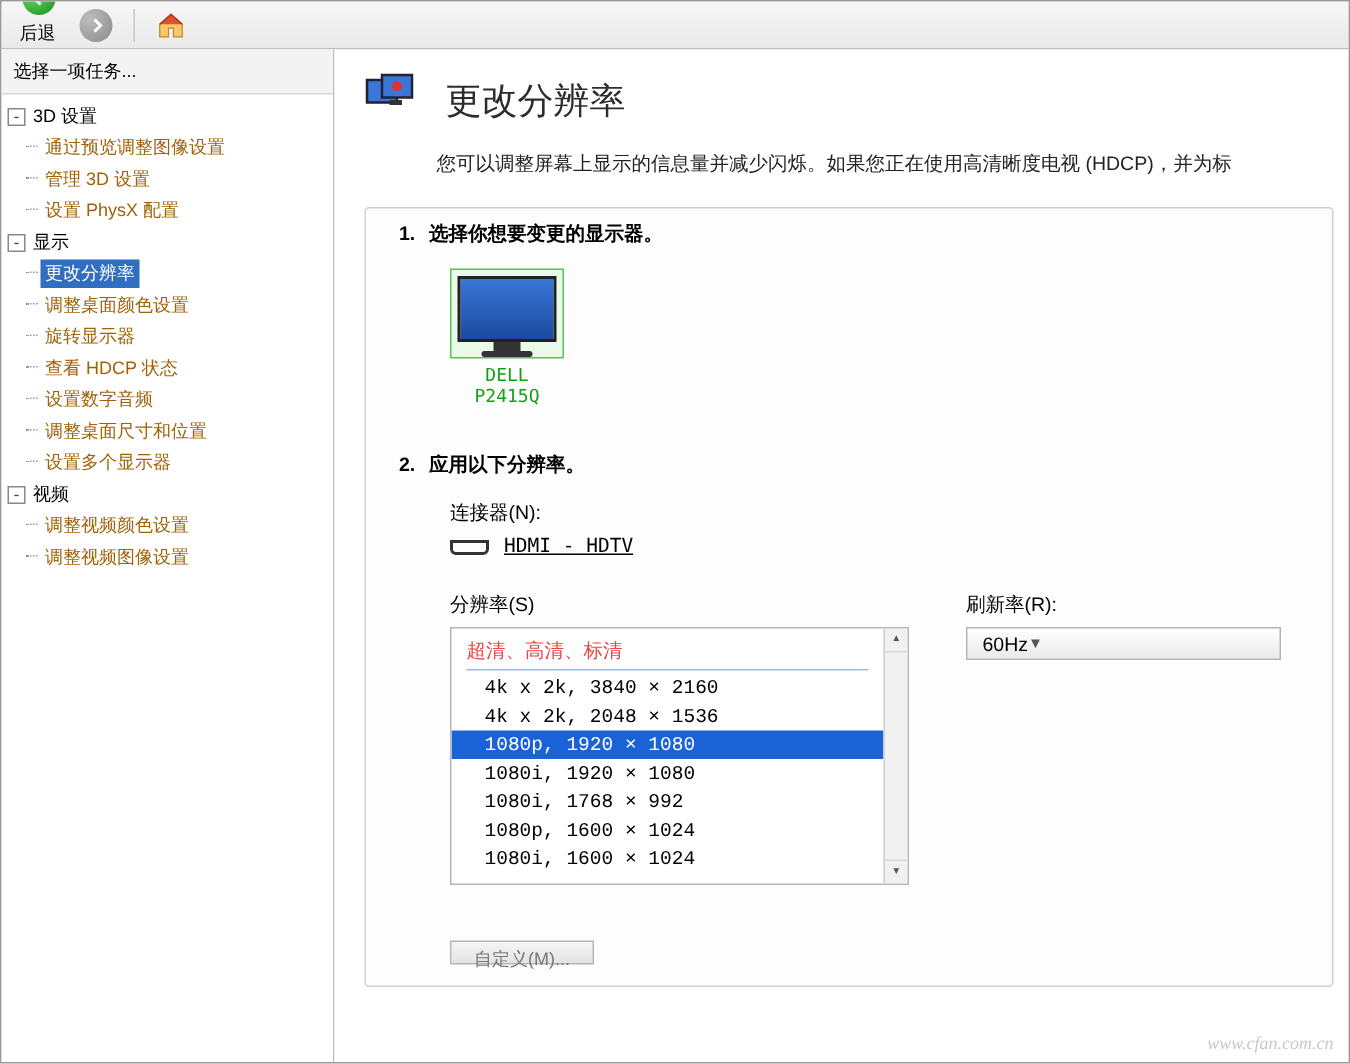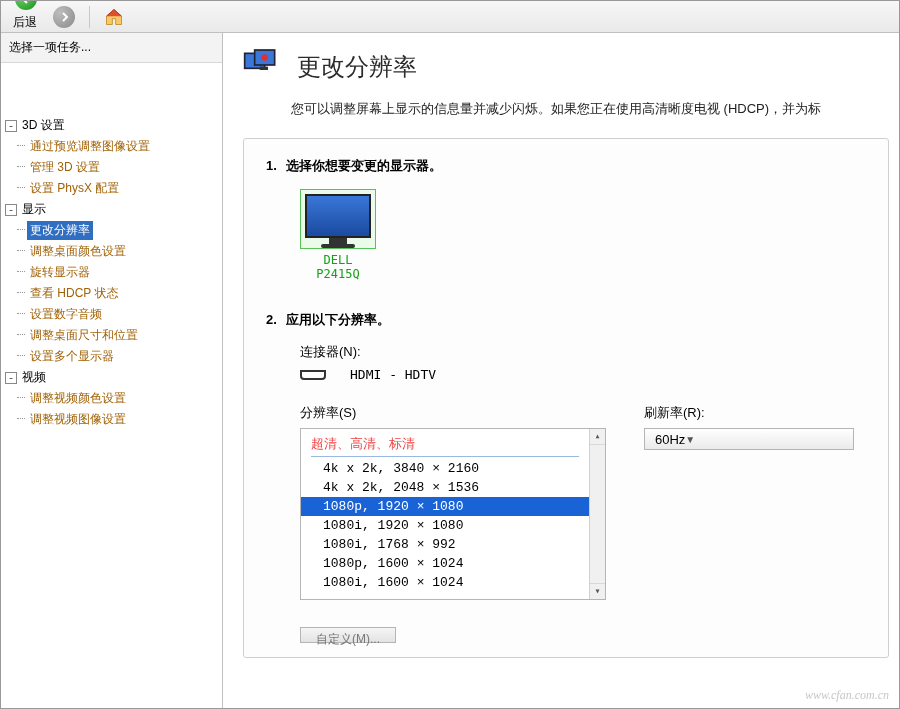--- a/index.html
+++ b/index.html
@@ -7,52 +7,52 @@
 
 
 .toolbar { height: 32px; background: linear-gradient(#f7f7f7,#e9e9e9); border-bottom: 1px solid #c0c0c0; display: flex; align-items: center; padding: 0 6px; gap: 4px; }
 .tbtn { display: flex; align-items: flex-end; gap: 4px; padding: 2px 6px; border-radius: 3px; cursor: default; flex-direction: column; }
 .circ { width: 22px; height: 22px; border-radius: 50%; display: flex; align-items: center; justify-content: center; background: radial-gradient(circle at 30% 30%, #6ae06a, #1a8a1a); color: #fff; font-size: 12px; }
 .vsep { width: 1px; height: 22px; background: #c8c8c8; margin: 0 4px; }
 .home-icon svg { width: 20px; height: 20px; }
 
 
 .main { display: flex; height: calc(709px - 33px); }
-.sidebar { width: 222px; border-right: 1px solid #c0c0c0; background: #fff; display: flex; flex-direction: column; gap: 48px; }
+.sidebar { width: 222px; border-right: 1px solid #c0c0c0; background: #fff; display: flex; flex-direction: column; }
 .side-hdr { padding: 6px 8px; font-size: 12px; border-bottom: 1px solid #d8d8d8; background: #f3f3f3; }
 .tree { padding: 4px 4px; overflow: auto; flex: 1; }
 .tnode { display: flex; align-items: center; gap: 2px; padding: 1px 0; }
 .twist { width: 12px; height: 12px; border: 1px solid #888; color: #444; font-size: 11px; line-height: 10px; text-align: center; cursor: default; font-family: monospace; }
 .tlabel { padding: 1px 3px; cursor: default; }
 .tchild { margin-left: 22px; }
 .link { color: #a16207; }
 .sel { background: #2f6ec0; color: #fff; }
 .dashline { position: relative; }
 .dashline::before { content: ""; position: absolute; left: -10px; top: 9px; width: 8px; border-top: 1px dotted #999; }
 
 
 .content { flex: 1; background: #fff; overflow: hidden; position: relative; padding-bottom: 30px; }
 .titlebar { display: flex; align-items: center; gap: 14px; padding: 14px 20px 10px 20px; }
 .title-icon svg { width: 40px; height: 36px; }
 .title-text { font-size: 24px; color: #2c2c2c; font-family: "Microsoft YaHei","SimHei",sans-serif; }
 .desc { padding: 4px 20px 20px 68px; font-size: 13px; color: #222; white-space: nowrap; }
-.panel { margin: 0 10px 0 20px; border: 1px solid #d0d0d0; border-radius: 3px; background: #fdfdfd; padding: 18px 22px 50px 22px; position: relative; height: 520px; }
+.panel { margin: 0 10px 0 20px; border: 1px solid #d0d0d0; border-radius: 3px; background: #fdfdfd; padding: 8px 22px 50px 22px; position: relative; height: 520px; }
 .step { font-weight: bold; font-size: 13px; margin-bottom: 14px; }
 .step-num { display: inline-block; width: 20px; }
 .monblock { margin: 0 0 30px 34px; }
 .monitor { width: 76px; text-align: center; }
 .monitor .frame { width: 76px; height: 60px; border: 1px solid #59c159; padding: 4px; background: #eafce9; }
 .monitor .screen { width: 100%; height: 44px; background: linear-gradient(#3a77d8,#1a4aa0); border: 2px solid #222; }
 .monitor .stand { width: 18px; height: 6px; background: #333; margin: 0 auto; }
 .monitor .base { width: 34px; height: 4px; background: #333; margin: 0 auto; border-radius: 2px; }
 .monitor .mlabel { color: #15a015; font-size: 12px; margin-top: 4px; font-family: Tahoma, monospace; }
 
 .sub { margin-left: 34px; font-size: 13px; }
 .lbl { margin: 8px 0 6px 0; }
-.connector-row { display: flex; align-items: center; gap: 24px; margin-bottom: 14px; font-family: Consolas, monospace; }
+.connector-row { display: flex; align-items: center; gap: 10px; margin-bottom: 14px; font-family: Consolas, monospace; text-decoration: underline; }
 .hdmi-icon { width: 26px; height: 10px; border: 2px solid #333; border-bottom-left-radius: 4px; border-bottom-right-radius: 4px; }
 
 .cols { display: flex; gap: 38px; }
 .col { min-width: 0; }
 .listwrap { width: 306px; }
 .listbox { border: 1px solid #b5b5b5; height: 172px; overflow: hidden; background: #fff; position: relative; font-family: Consolas, "Courier New", monospace; font-size: 13px; }
 .list-inner { position: absolute; left: 0; right: 16px; top: 0; }
 .list-group { color: #ef4444; padding: 6px 10px 2px 10px; }
 .list-group .grline { border: 0; border-top: 1px solid #9bb9e0; margin-top: 3px; }
 .list-item { padding: 2px 10px 2px 22px; cursor: default; white-space: nowrap; }

